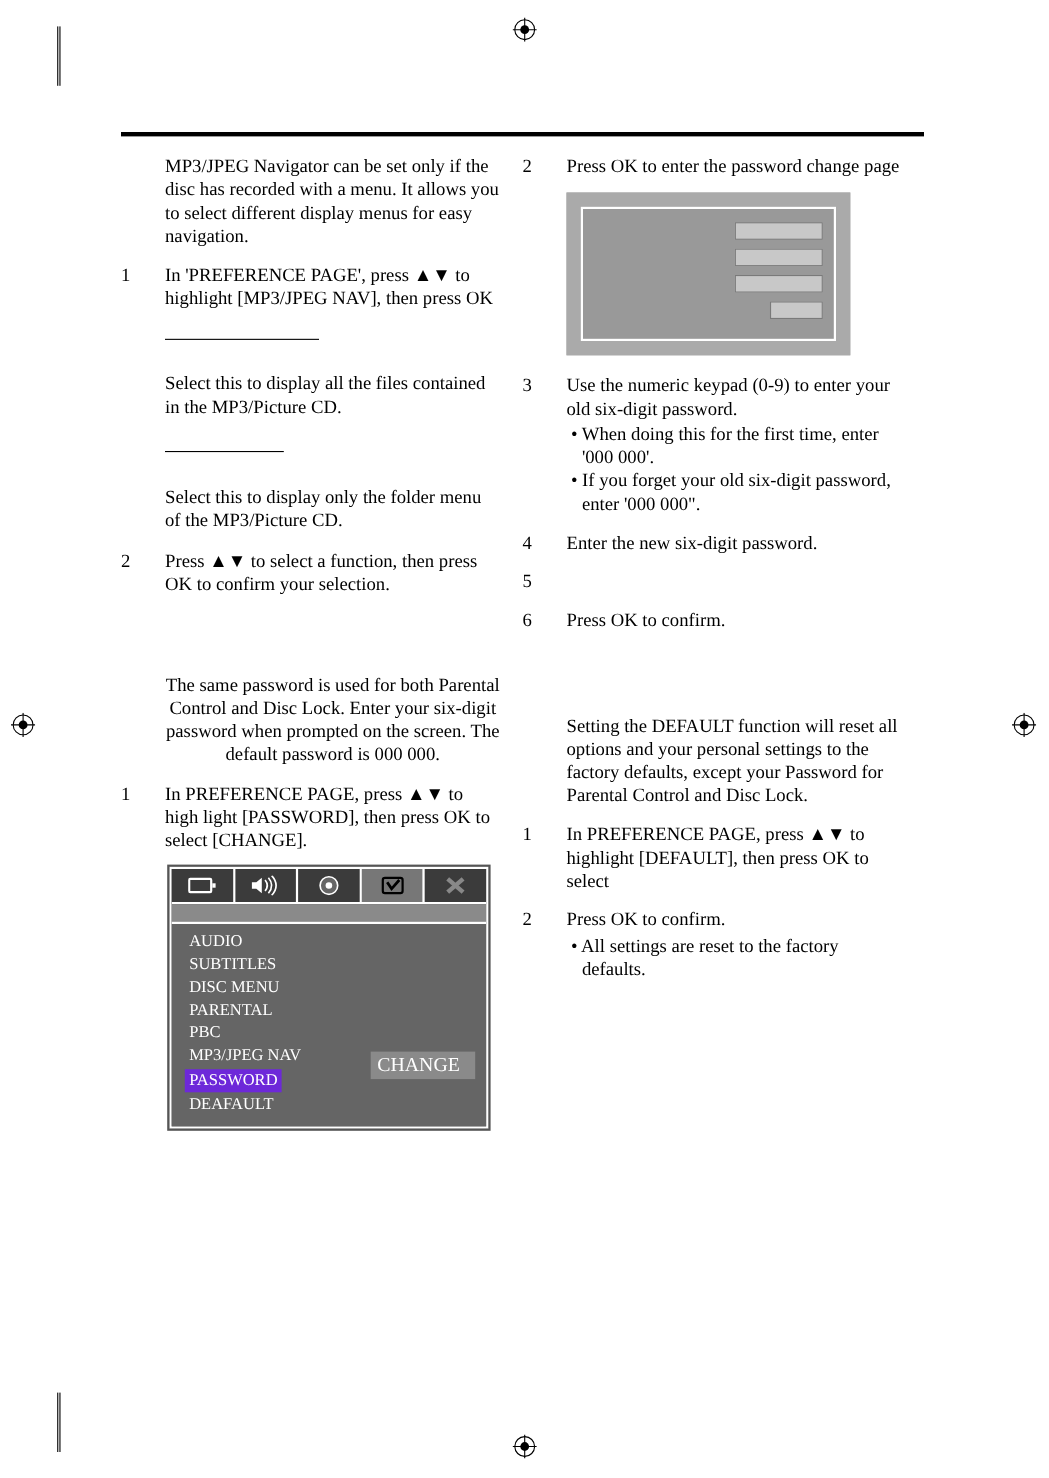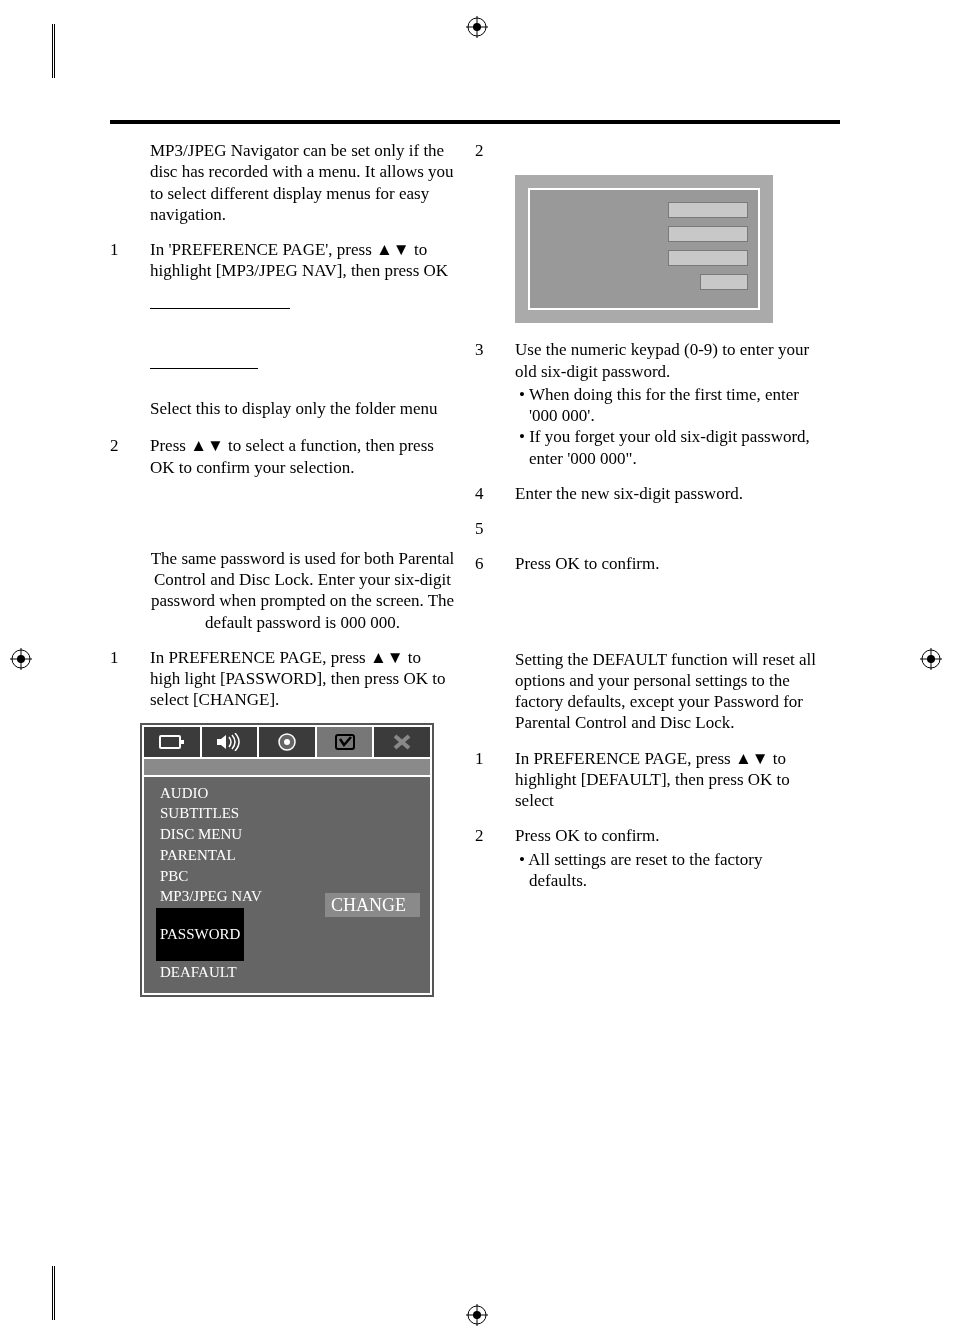--- a/index.html
+++ b/index.html
@@ -65,21 +65,21 @@
   .bullets li {
     list-style: none;
     text-indent: -10px;
     padding-left: 0;
   }
   .bullets li::before {
     content: "• ";
   }
   
   .osd {
-    margin: 8px 0 0 32px;
+    margin: 8px 0 0 44px;
     width: 286px;
     background: #555;
     border: 2px solid #fff;
     outline: 2px solid #555;
     overflow: hidden;
   }
   .osd-tabs {
     display: flex;
     background: #3b3b3b;
     border-bottom: 2px solid #fff;
@@ -110,24 +110,24 @@
   }
   .osd-list {
     flex: 1;
     padding: 6px 12px 10px 16px;
     font-family: "Times New Roman", Times, serif;
     font-size: 15px;
     color: #fff;
   }
   .osd-list div { padding: 1px 0; }
   .osd-list .sel {
-    background: #000000;
+    background: #6d28d9;
     color: #fff;
     display: inline-block;
-    padding: 17px 4px;
+    padding: 1px 4px;
     margin-left: -4px;
   }
   .osd-right {
     width: 95px;
     padding: 6px 10px 10px 0;
     font-size: 18px;
     color: #fff;
     text-align: left;
   }
   .osd-right-val {
@@ -222,25 +222,27 @@
 
     <p class="para indent">MP3/JPEG Navigator can be set only if the disc has recorded with a menu. It allows you to select different display menus for easy navigation.</p>
 
     <div class="step">
       <div class="num">1</div>
       <div class="body">In 'PREFERENCE PAGE', press ▲▼ to highlight [MP3/JPEG NAV], then press OK</div>
     </div>
 
     <div class="indent">
       <div class="sub-heading" style="width:140px;">&nbsp;</div>
+      <div>Select this to display all the files contained in the MP3/Picture CD.</div>
     </div>
 
     <div class="indent" style="margin-top:18px;">
       <div class="sub-heading" style="width:108px;">&nbsp;</div>
       <div>Select this to display only the folder menu</div>
+      <div>of the MP3/Picture CD.</div>
     </div>
 
     <div class="step" style="margin-top:16px;">
       <div class="num">2</div>
       <div class="body">Press ▲▼ to select a function, then press OK to confirm your selection.</div>
     </div>
 
     <p class="para indent" style="margin-top:70px;text-align:center;">The same password is used for both Parental Control and Disc Lock. Enter your six-digit password when prompted on the screen. The default password is 000 000.</p>
 
     <div class="step">
@@ -300,20 +302,21 @@
         </div>
       </div>
     </div>
 
   </div>
 
   <div class="col">
 
     <div class="step">
       <div class="num">2</div>
+      <div class="body">Press OK to enter the password change page</div>
     </div>
 
     <div class="pw-dialog">
       <div class="pw-inner">
         <div class="pw-row">
           <div class="lbl">&nbsp;</div>
             <div class="box"></div>
         </div>
         <div class="pw-row">
           <div class="lbl">&nbsp;</div>

